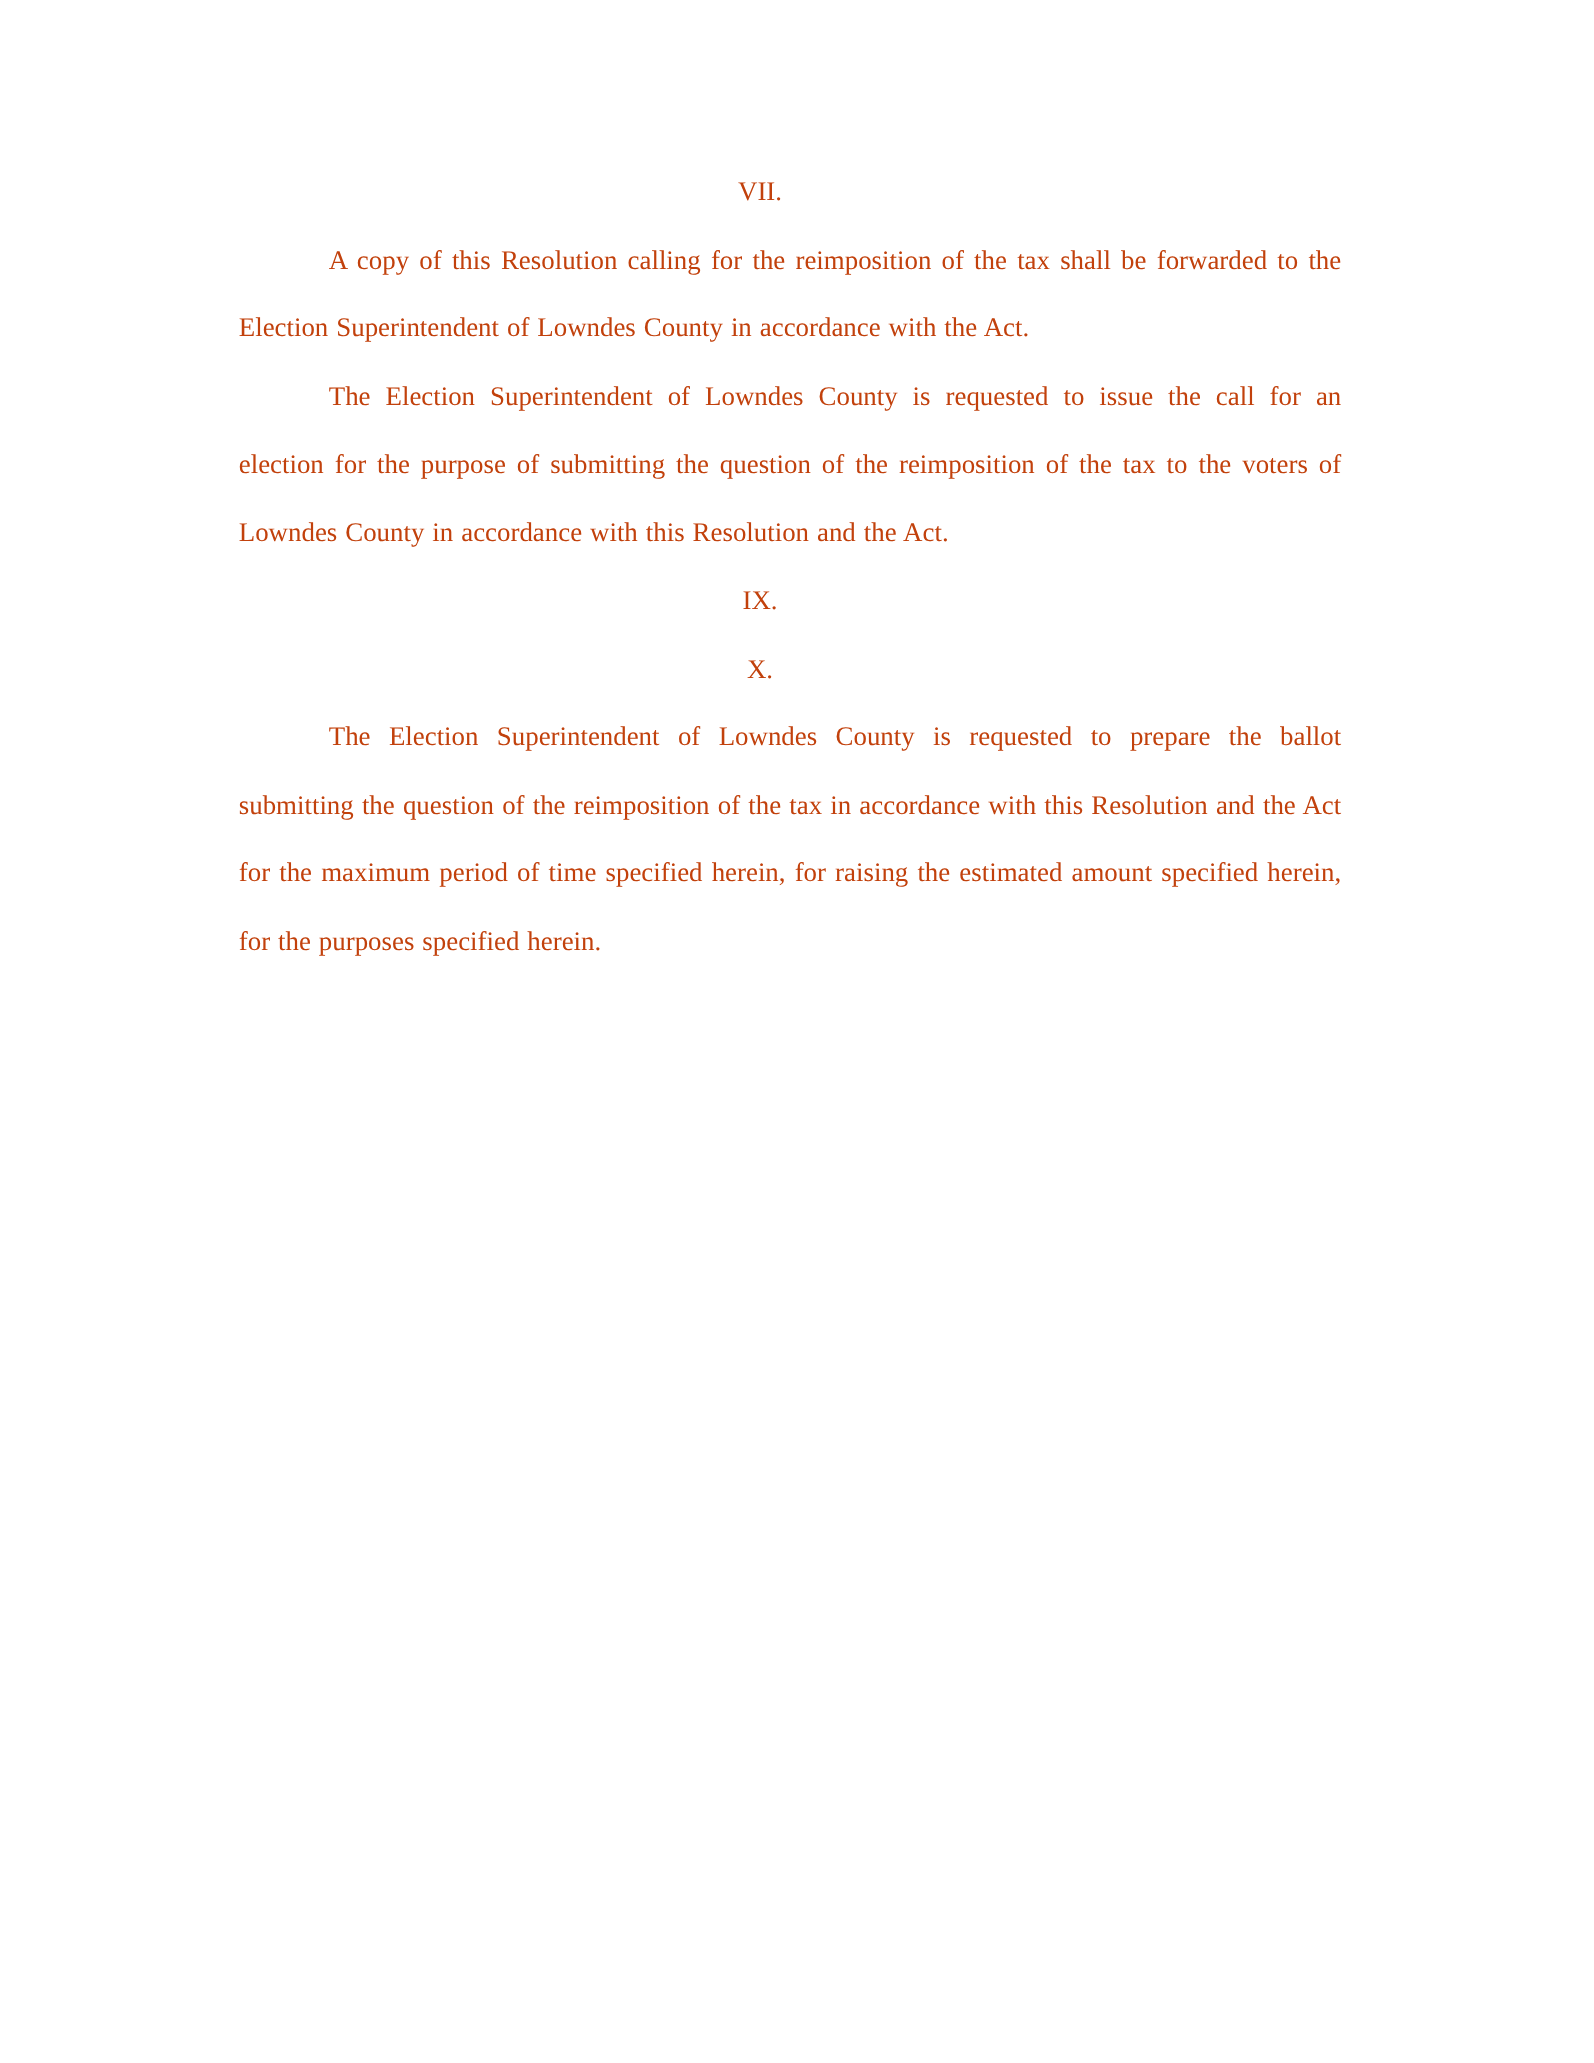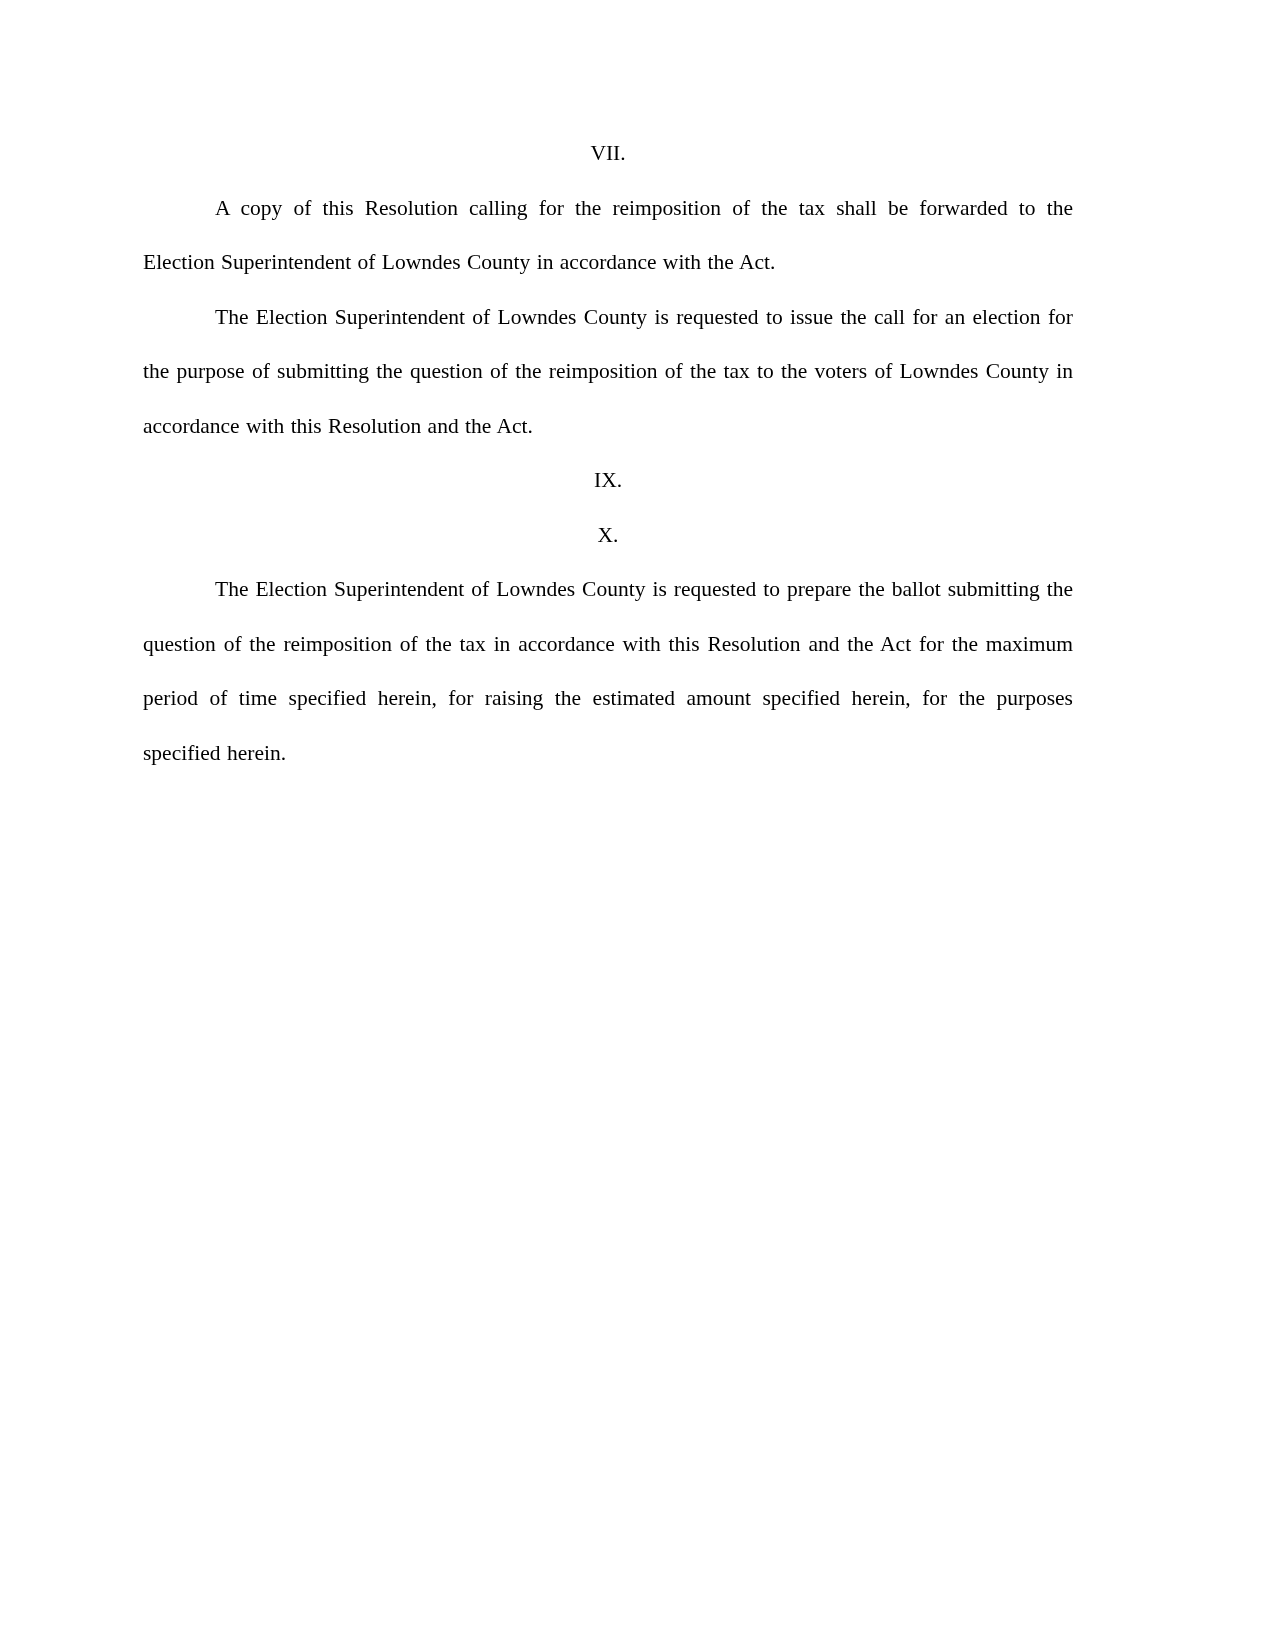--- a/index.html
+++ b/index.html
@@ -7,38 +7,39 @@
     padding: 0;
     background: #ffffff;
   }
   .page {
     position: relative;
     width: 1275px;
     height: 1282px;
     background: #ffffff;
     font-family: "Liberation Serif", serif;
     font-size: 21.5px;
-    color: #000000;
+    color: #c2410c;
     overflow: hidden;
   }
   .content {
     position: absolute;
     top: 126px;
     left: 143px;
     width: 930px;
     line-height: 54.5px;
   }
   .section-heading {
     text-align: center;
   }
   .section-body {
     text-align: justify;
     text-indent: 72px;
     
     word-spacing: 1px;
+    margin-left: 48px;
   }
   .page-number {
     position: absolute;
     top: 1438px;
     left: 143px;
     width: 930px;
     text-align: center;
     line-height: 54.5px;
   }
 </style>

